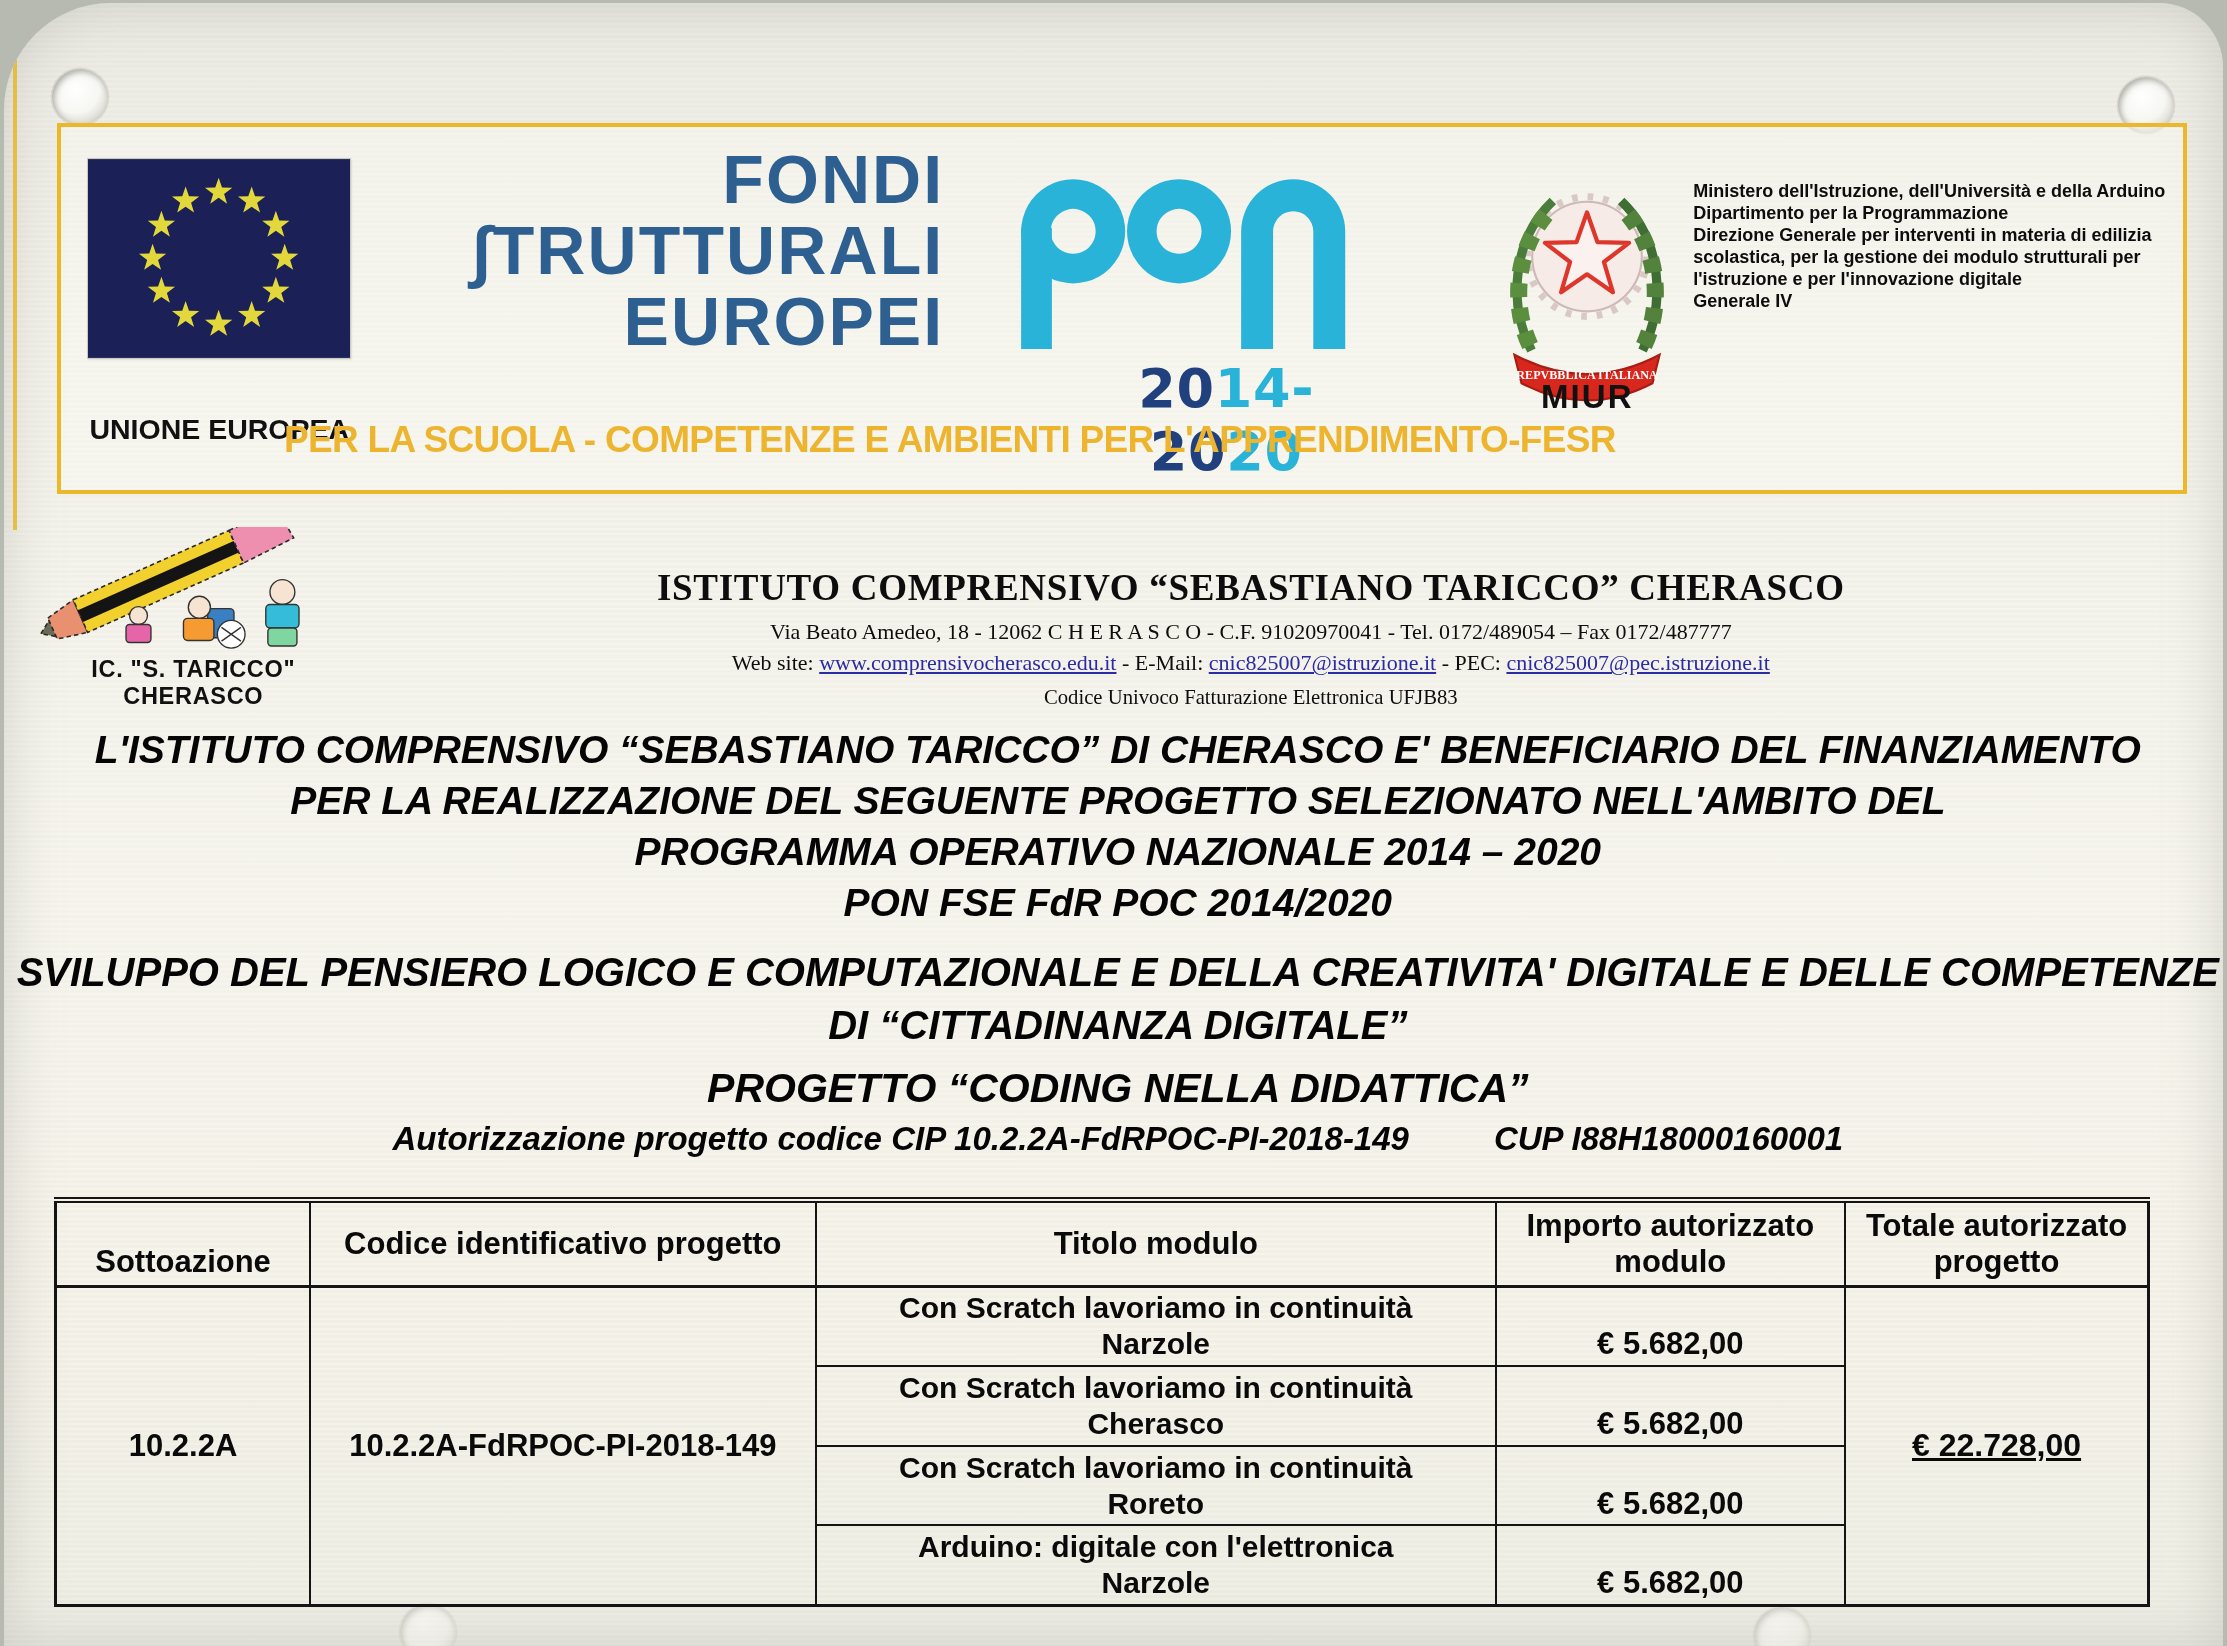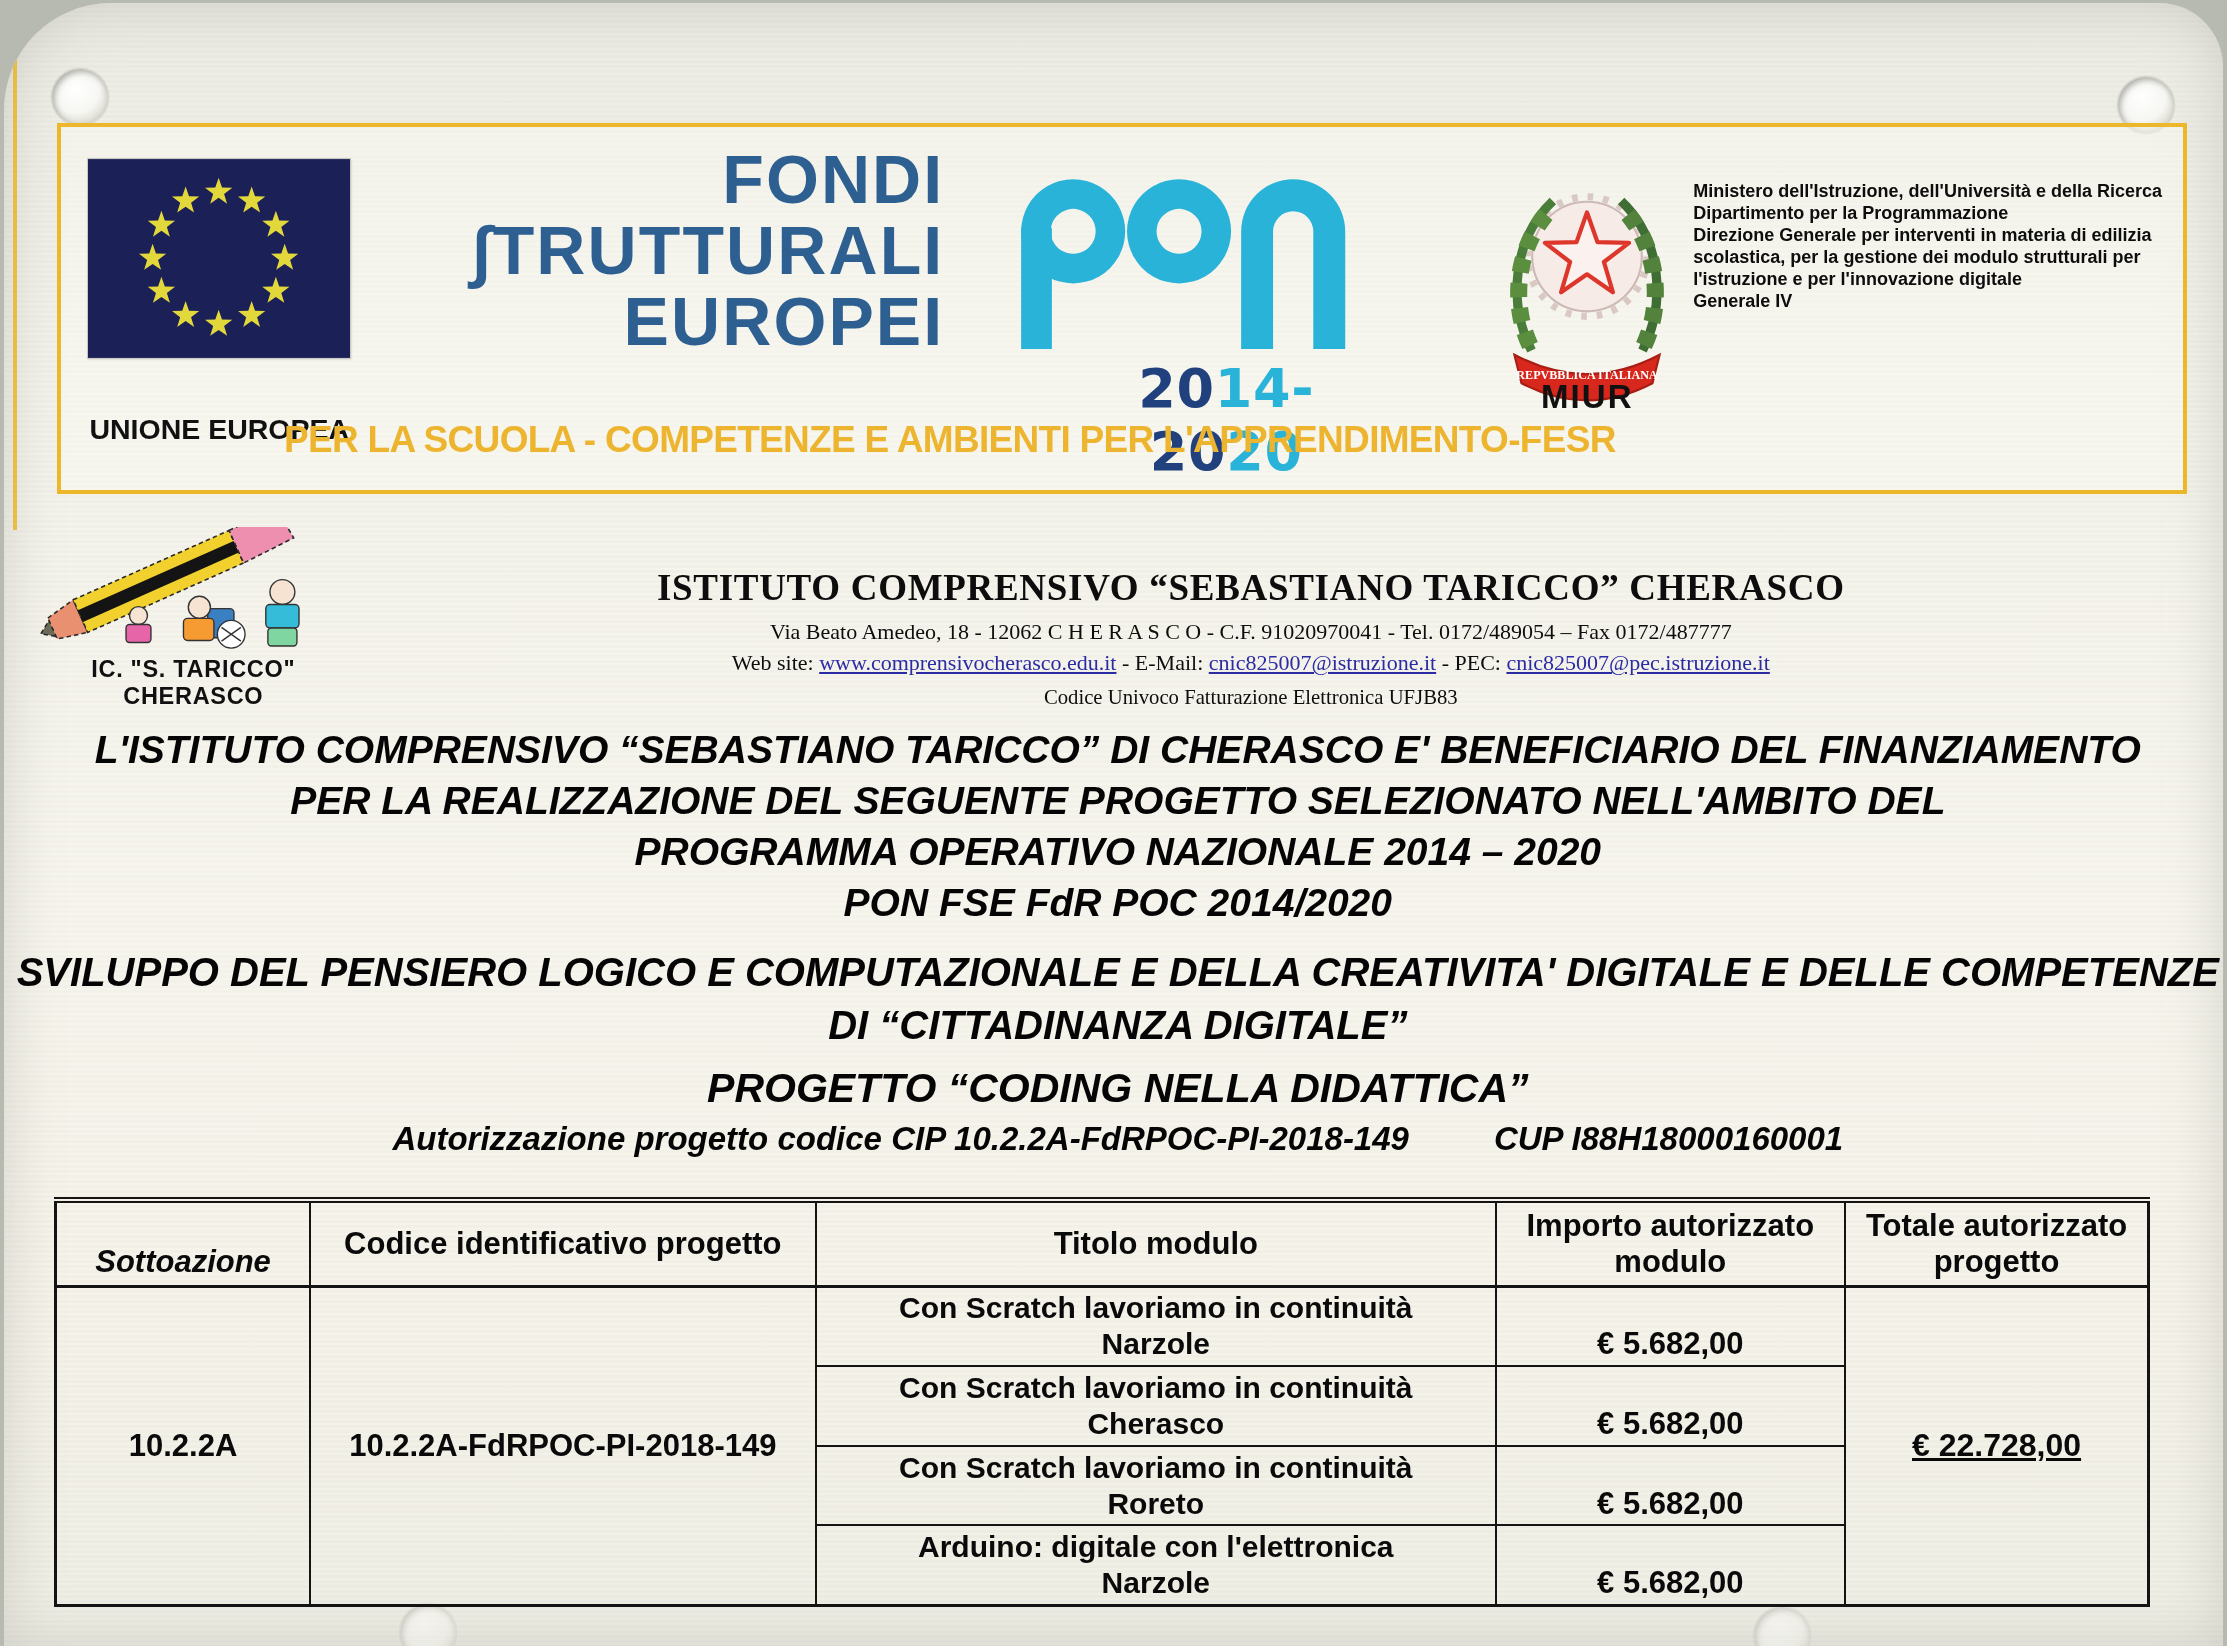--- a/index.html
+++ b/index.html
@@ -50,21 +50,21 @@
   .project-title{position:absolute;left:0;top:1062px;width:2227px;text-align:center;font-weight:bold;font-style:italic;font-size:41px;color:#050505;}
   .project-auth{position:absolute;left:0;top:1117px;width:2227px;text-align:center;font-weight:bold;font-style:italic;font-size:33px;color:#050505;}
   .auth-gap{display:inline-block;width:85px;}
 
   
   table.fund{position:absolute;left:50px;top:1194px;width:2092px;border-collapse:collapse;table-layout:fixed;
     font-family:"Liberation Sans",sans-serif;color:#0a0a0a;}
   table.fund th, table.fund td{border:2.1px solid #141414;padding:2.8px 7.1px;}
   table.fund{border:3.6px solid #141414;}
   table.fund thead th{border-top:6.4px double #141414;border-bottom:3.6px solid #141414;font-size:31px;font-weight:bold;height:74px;vertical-align:middle;text-align:center;line-height:1.15;}
-  table.fund thead th.th-sotto{vertical-align:bottom;padding-bottom:5px;font-style:italic;}
+  table.fund thead th.th-sotto{vertical-align:bottom;padding-bottom:5px;}
   table.fund td{text-align:center;font-weight:bold;}
   td.cell-sotto,td.cell-cod{font-size:31px;vertical-align:middle;}
   td.cell-titolo{font-size:30px;line-height:36px;vertical-align:middle;height:71px;}
   td.cell-importo{font-size:31px;vertical-align:bottom;padding-bottom:5.7px;}
   td.cell-totale{font-size:32px;vertical-align:middle;text-decoration:underline;}
 </style>
 </head>
 <body>
 
 <div class="page">
@@ -126,21 +126,21 @@
         <path d="M42,262 C8,195 16,105 72,52" fill="none" stroke="#4a7d3a" stroke-width="13"></path>
         <path d="M40,255 C12,195 20,115 70,62" fill="none" stroke="#5b8f3f" stroke-width="24" stroke-dasharray="20 15"></path>
         <path d="M198,262 C232,195 224,105 168,52" fill="none" stroke="#3e6e33" stroke-width="13"></path>
         <path d="M200,255 C228,195 220,115 170,62" fill="none" stroke="#52823c" stroke-width="24" stroke-dasharray="20 15"></path>
         <polygon points="120,68 134.7,109.8 179,110.8 143.8,137.7 156.4,180.2 120,155 83.6,180.2 96.2,137.7 61,110.8 105.3,109.8" fill="#fbf1ee" stroke="#dd372c" stroke-width="6" stroke-linejoin="round"></polygon>
         <path d="M18,268 Q120,322 222,268 L212,308 Q120,356 28,308 Z" fill="#d8281e" stroke="#a81d14" stroke-width="3"></path>
         <text x="120" y="302" text-anchor="middle" font-size="17" font-weight="bold" fill="#ffffff" font-family="Liberation Serif, serif">REPVBBLICA ITALIANA</text>
       </svg>
 
       <div class="ministry">
-        <div>Ministero dell'Istruzione, dell'Università e della Ricerca</div>
+        <div>Ministero dell'Istruzione, dell'Università e della Arduino</div>
         <div>Dipartimento per la Programmazione</div>
         <div>Direzione Generale per interventi in materia di edilizia</div>
         <div>scolastica, per la gestione dei modulo strutturali per</div>
         <div>l'istruzione e per l'innovazione digitale</div>
         <div>Generale IV</div>
       </div>
 
       <div class="miur">MIUR</div>
 
       <div class="tagline">PER LA SCUOLA - COMPETENZE E AMBIENTI PER L'APPRENDIMENTO-FESR</div>

